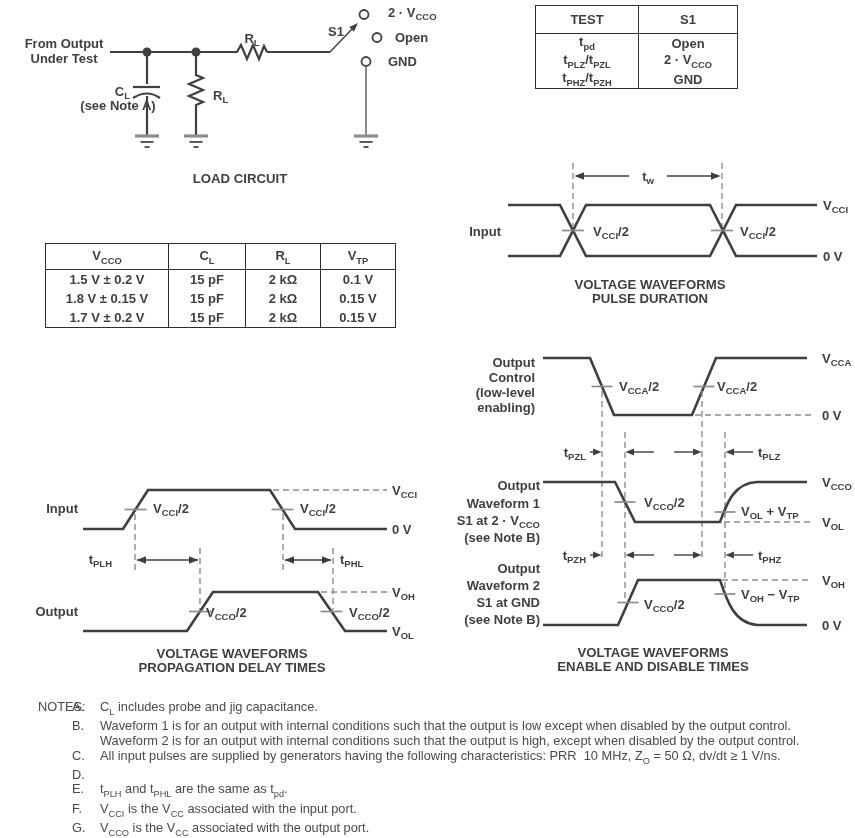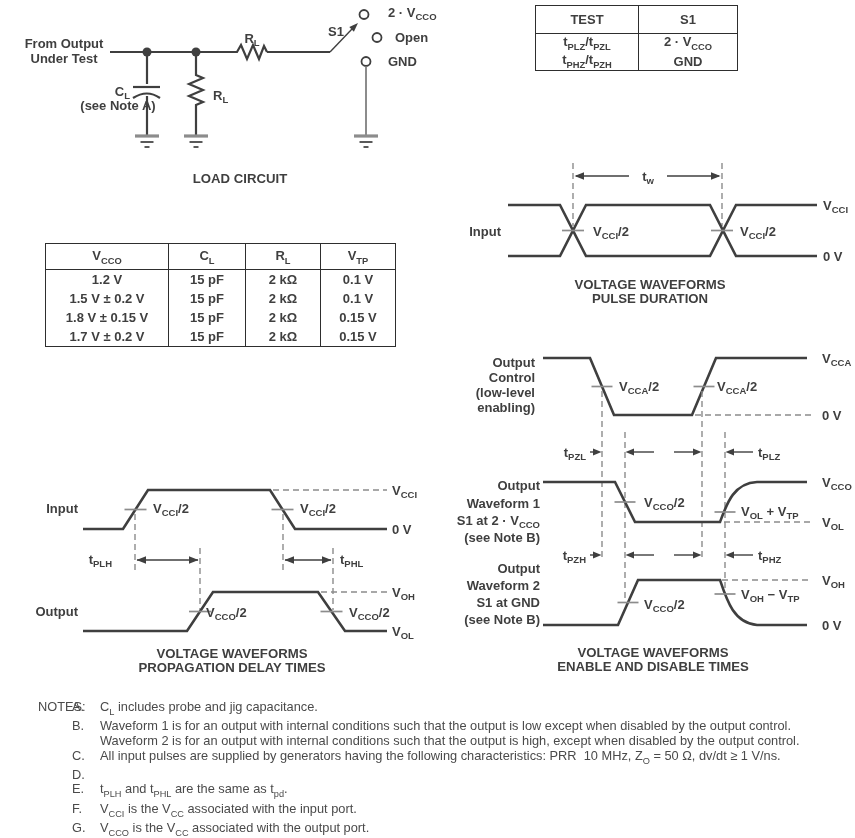--- a/index.html
+++ b/index.html
@@ -115,20 +115,24 @@
         <col>
       </colgroup>
     <thead>
       <tr>
         <th class="csep">TEST</th>
         <th>S1</th>
       </tr>
     </thead>
     <tbody>
       <tr>
+        <td class="csep">t<sub>pd</sub></td>
+        <td>Open</td>
+      </tr>
+      <tr>
         <td class="csep">t<sub>PLZ</sub>/t<sub>PZL</sub></td>
         <td>2 · V<sub>CCO</sub></td>
       </tr>
       <tr>
         <td class="csep">t<sub>PHZ</sub>/t<sub>PZH</sub></td>
         <td>GND</td>
       </tr>
     </tbody>
   </table>
 
@@ -142,26 +146,20 @@
     <thead>
       <tr>
         <th class="csep">V<sub>CCO</sub></th>
         <th class="csep">C<sub>L</sub></th>
         <th class="csep">R<sub>L</sub></th>
         <th>V<sub>TP</sub></th>
       </tr>
     </thead>
     <tbody>
       <tr>
-        <td class="csep">1.2 V</td>
-        <td class="csep">15 pF</td>
-        <td class="csep">2 kΩ</td>
-        <td>0.1 V</td>
-      </tr>
-      <tr>
         <td class="csep">1.5 V ± 0.2 V</td>
         <td class="csep">15 pF</td>
         <td class="csep">2 kΩ</td>
         <td>0.1 V</td>
       </tr>
       <tr>
         <td class="csep">1.8 V ± 0.15 V</td>
         <td class="csep">15 pF</td>
         <td class="csep">2 kΩ</td>
         <td>0.15 V</td>

